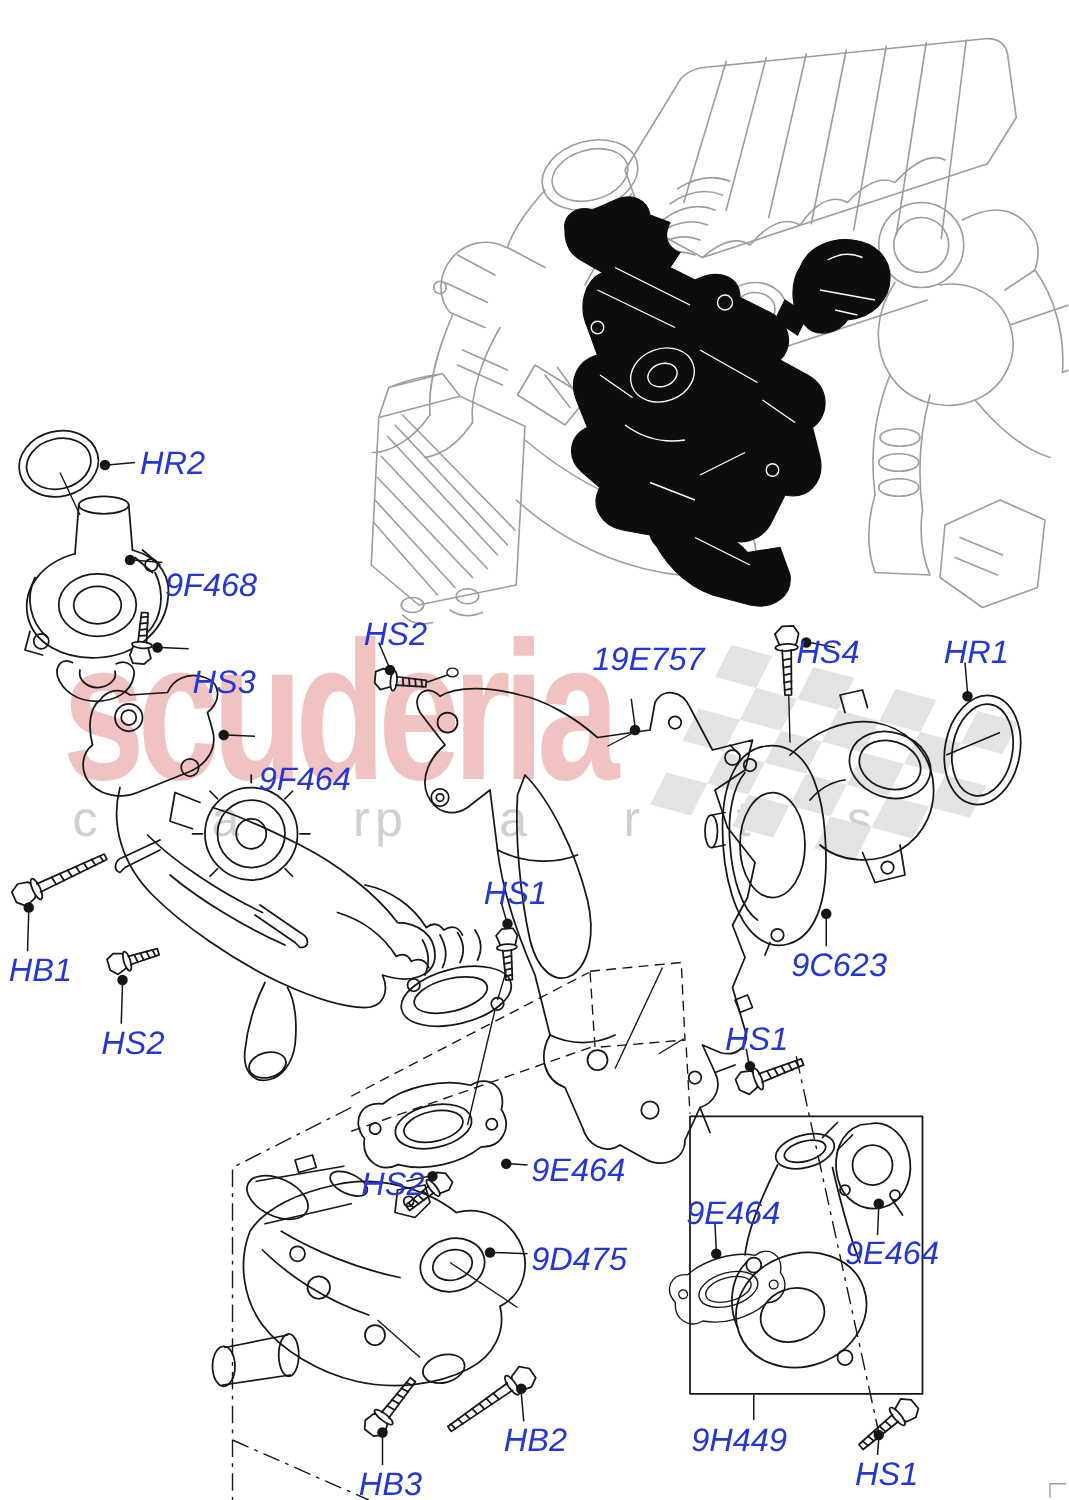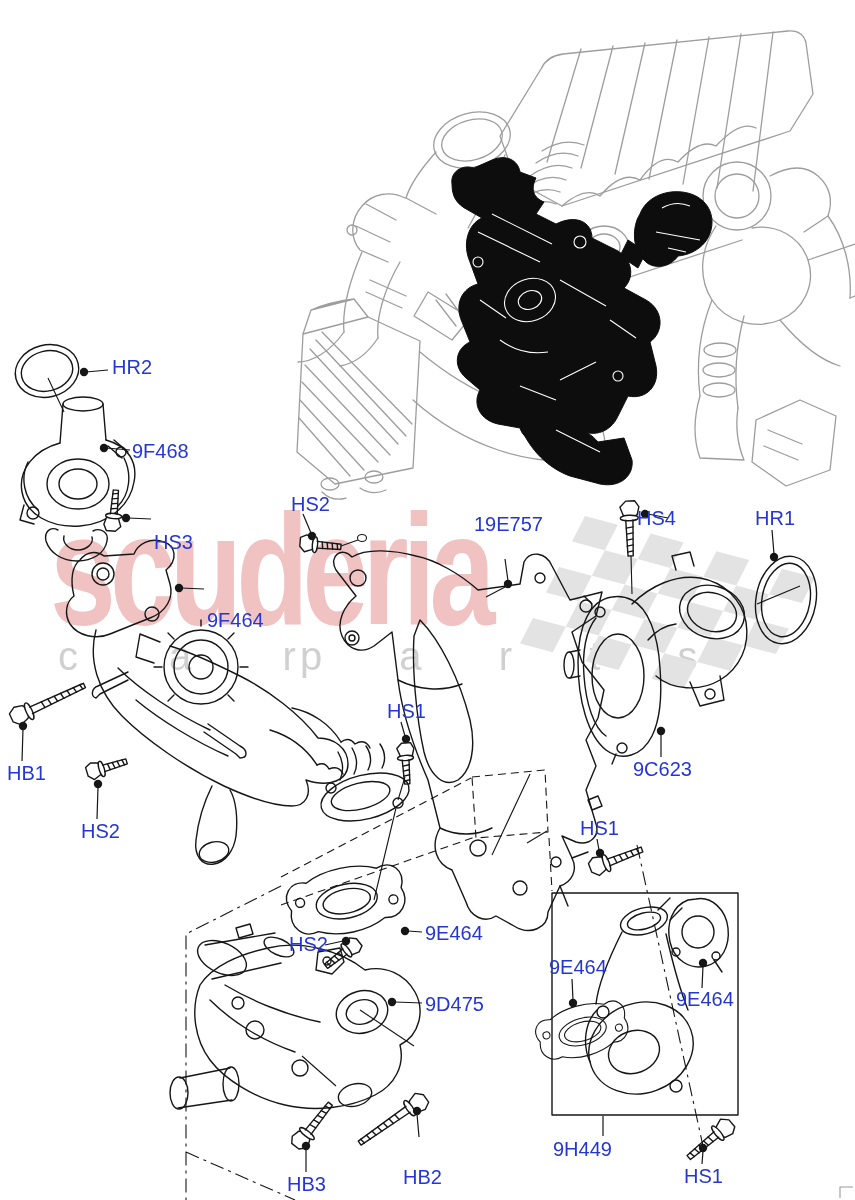--- a/index.html
+++ b/index.html
@@ -6,21 +6,21 @@
   #stage{position:relative;width:855px;height:1200px;background:#fff;overflow:hidden;
          font-family:"Liberation Sans",sans-serif;}
   .wm-brand{position:absolute;left:50px;top:490px;font-size:158px;font-weight:bold;
             letter-spacing:-8px;color:#ecaeae;opacity:.75;transform:scaleX(.75);
             transform-origin:left top;white-space:nowrap;line-height:1;z-index:1;}
   .wm-sub{position:absolute;top:636px;font-size:40px;color:#d0d0d0;letter-spacing:40px;
           z-index:1;line-height:1;white-space:nowrap;}
   #wm-car{left:58px;}
   #wm-parts{left:300px;letter-spacing:33px;}
   #art{position:absolute;left:0;top:0;z-index:2;}
-  .lbl{position:absolute;z-index:3;font-size:20px;color:#2437d3;line-height:1;white-space:nowrap;}
+  .lbl{position:absolute;z-index:3;font-size:26px;color:#2437d3;line-height:1;white-space:nowrap;font-style:italic;}
 </style>
 </head>
 <body>
 
 <div id="stage">
 
   <div class="wm-brand">scuderia</div>
   <div class="wm-sub" id="wm-car">c a r</div>
   <div class="wm-sub" id="wm-parts">p a r t s</div>
 
@@ -322,34 +322,34 @@
       <circle cx="417" cy="1111" r="4.2"></circle>
         <circle cx="306" cy="1146" r="4.2"></circle>
         <circle cx="600" cy="853" r="4.2"></circle>
       <circle cx="573" cy="1003" r="4.2"></circle>
         <circle cx="703" cy="963" r="4.2"></circle>
         <circle cx="703" cy="1148" r="4.2"></circle>
     </g>
   </svg>
 
   <div class="lbl" style="left:112px;top:357px">HR2</div>
-  <div class="lbl" style="left:132px;top:441px">9F468</div>
+  <div class="lbl" style="left:132px;top:455px">9F468</div>
   <div class="lbl" style="left:154px;top:532px">HS3</div>
   <div class="lbl" style="left:207px;top:610px">9F464</div>
   <div class="lbl" style="left:291px;top:494px">HS2</div>
   <div class="lbl" style="left:474px;top:514px">19E757</div>
   <div class="lbl" style="left:387px;top:701px">HS1</div>
   <div class="lbl" style="left:637px;top:508px">HS4</div>
   <div class="lbl" style="left:755px;top:508px">HR1</div>
   <div class="lbl" style="left:633px;top:759px">9C623</div>
   <div class="lbl" style="left:7px;top:763px">HB1</div>
   <div class="lbl" style="left:81px;top:821px">HS2</div>
   <div class="lbl" style="left:425px;top:923px">9E464</div>
   <div class="lbl" style="left:289px;top:934px">HS2</div>
   <div class="lbl" style="left:425px;top:994px">9D475</div>
-  <div class="lbl" style="left:403px;top:1167px">HB2</div>
+  <div class="lbl" style="left:403px;top:1139px">HB2</div>
   <div class="lbl" style="left:287px;top:1174px">HB3</div>
   <div class="lbl" style="left:580px;top:818px">HS1</div>
   <div class="lbl" style="left:549px;top:957px">9E464</div>
   <div class="lbl" style="left:676px;top:989px">9E464</div>
   <div class="lbl" style="left:553px;top:1139px">9H449</div>
   <div class="lbl" style="left:684px;top:1166px">HS1</div>
 </div>
 
 </body></html>

